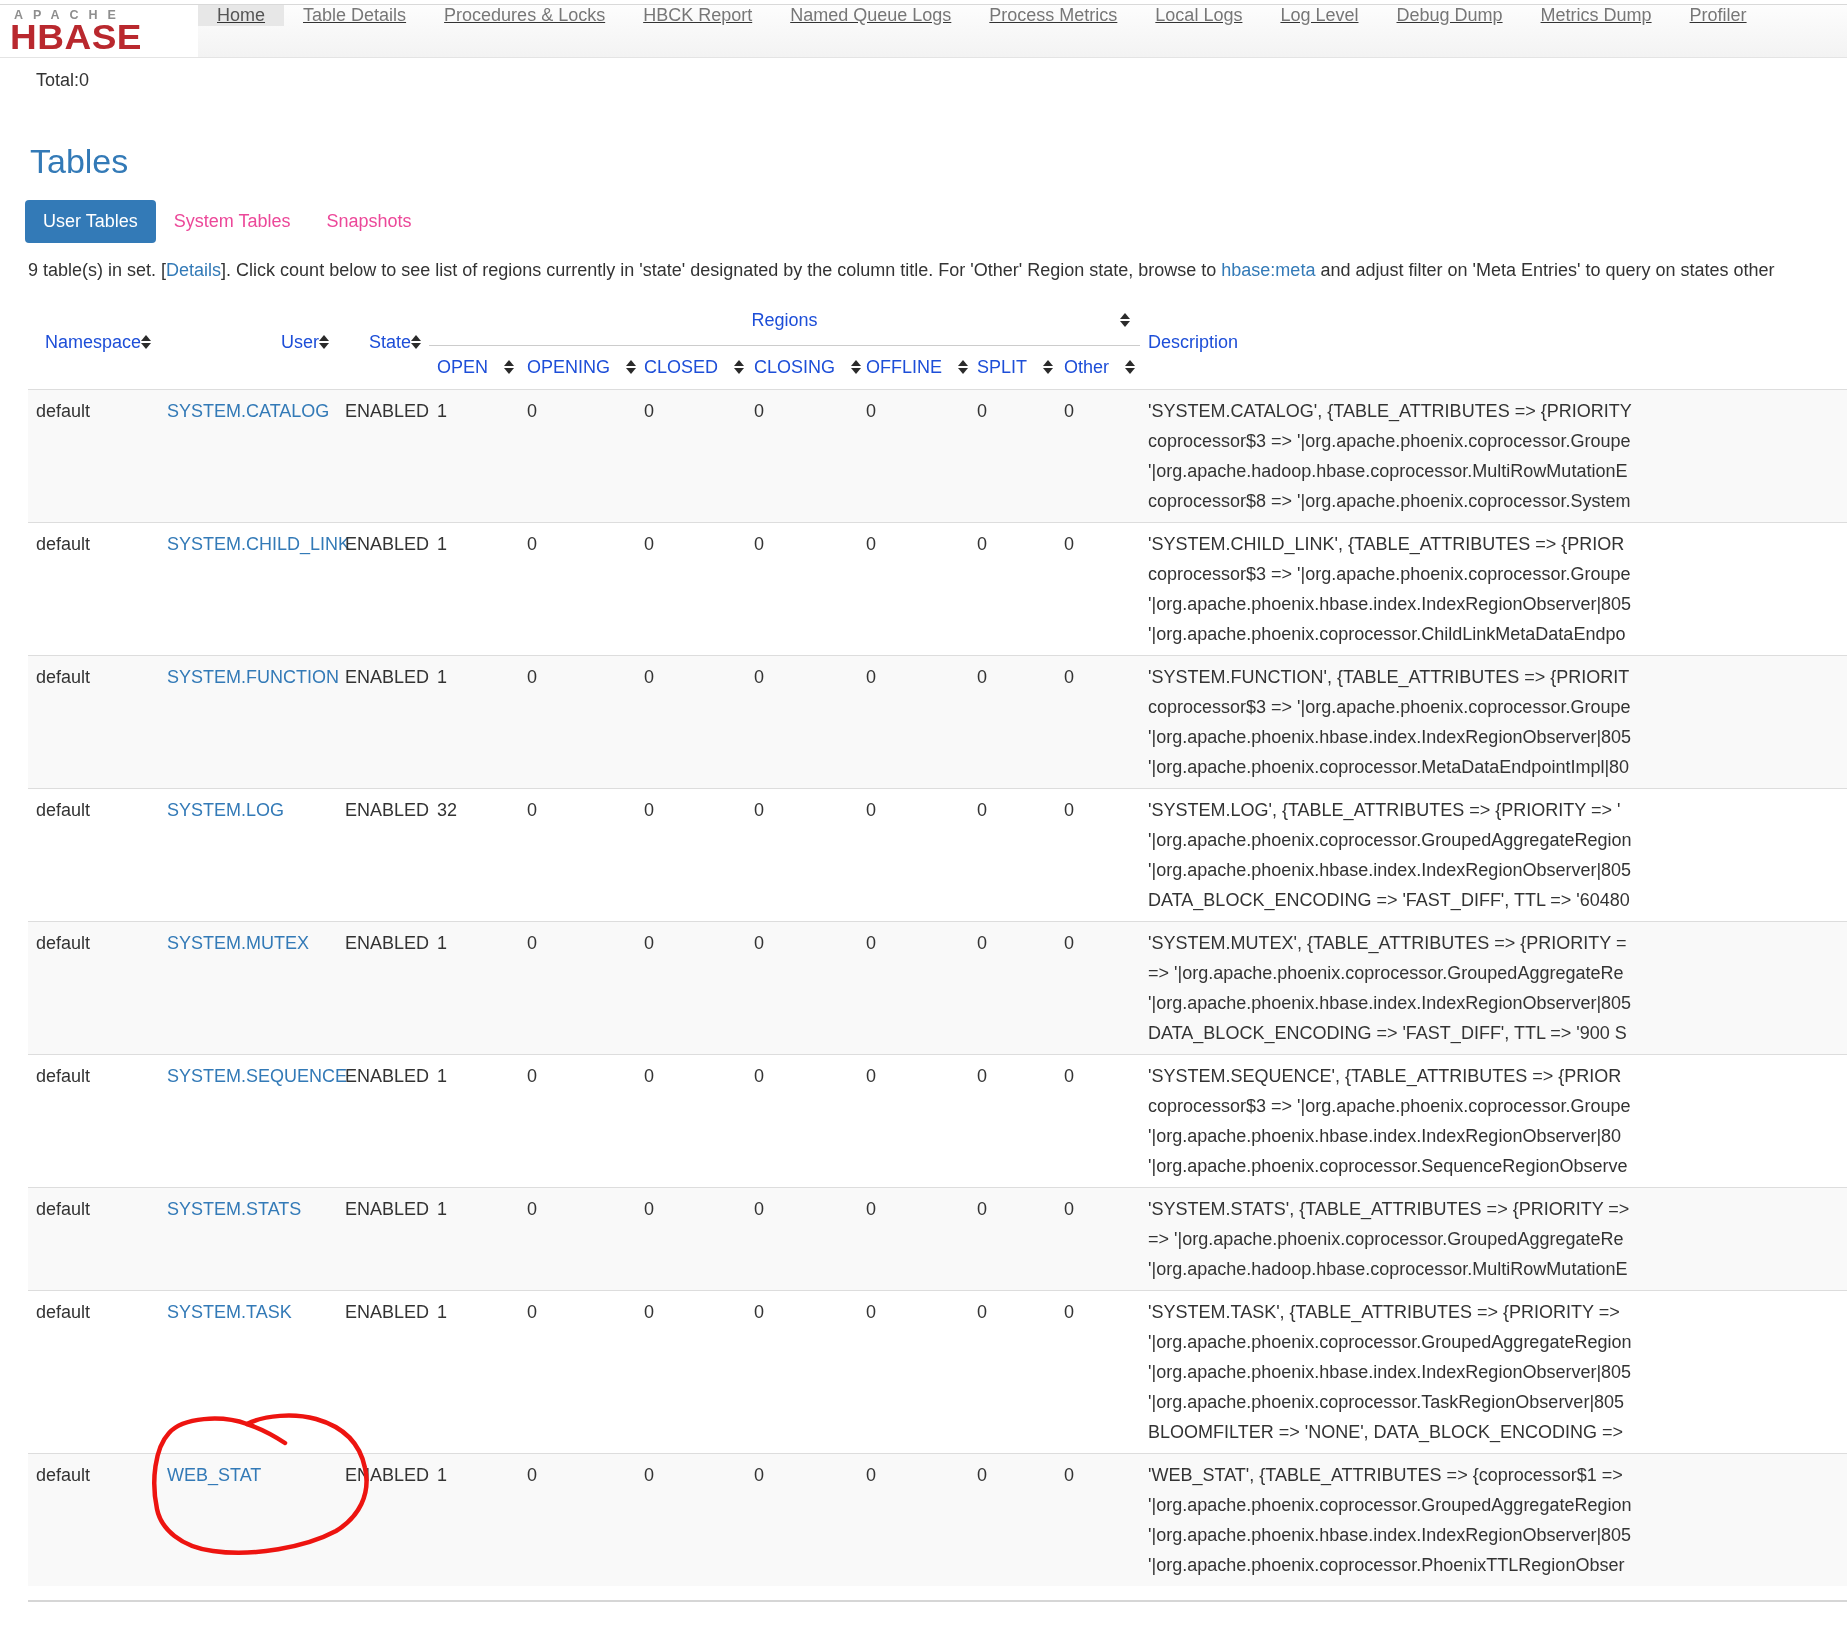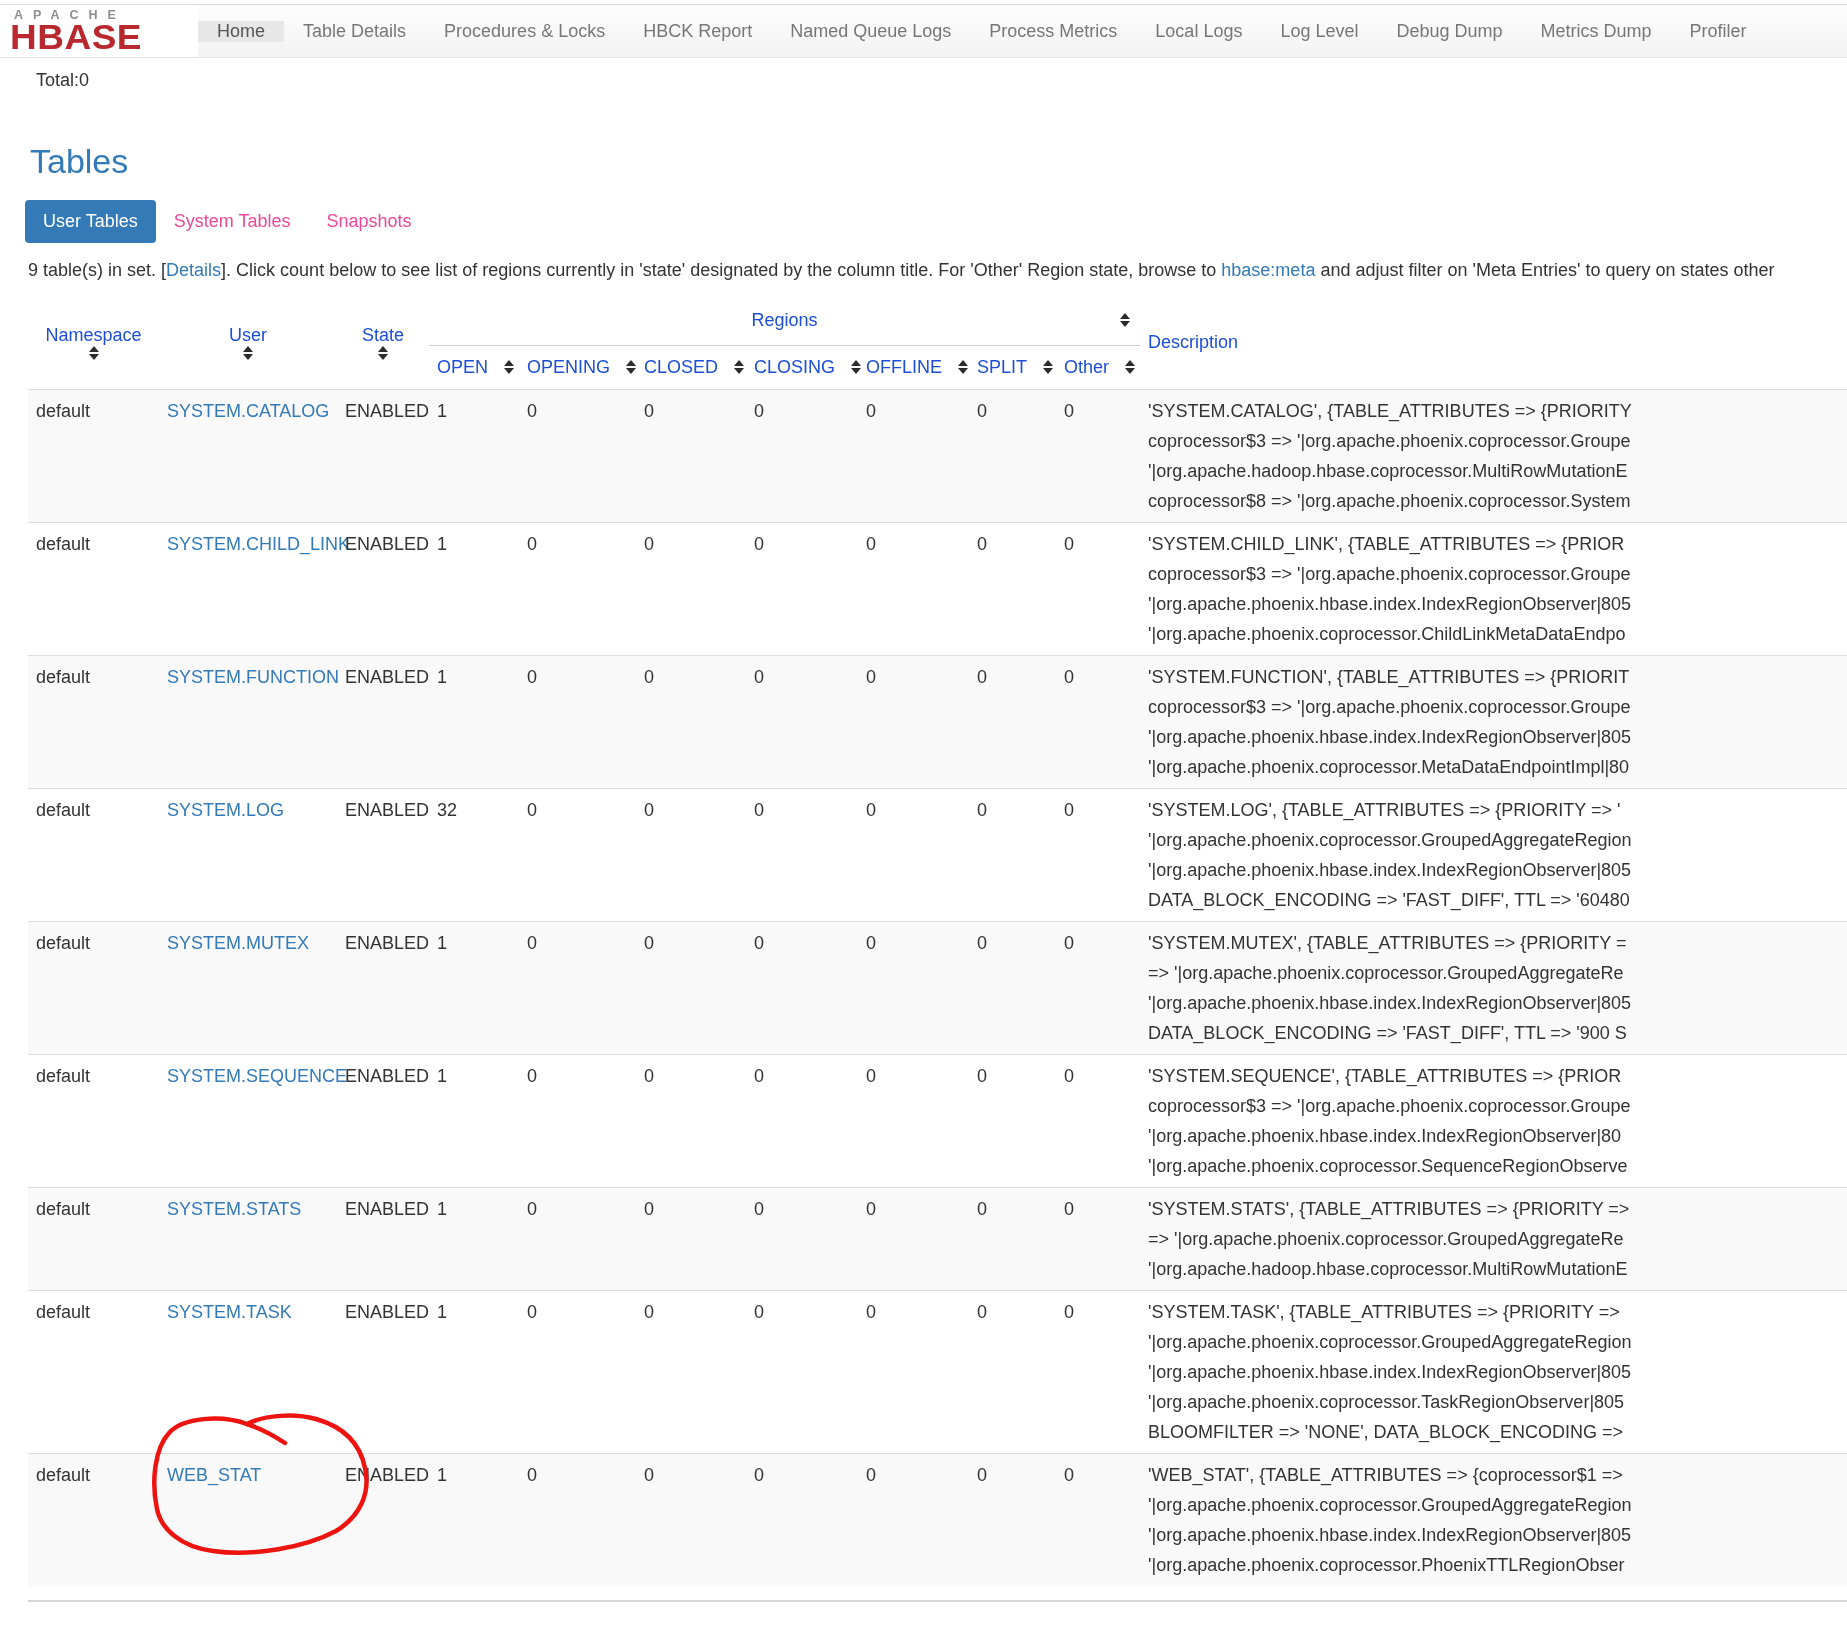--- a/index.html
+++ b/index.html
@@ -24,21 +24,21 @@
     justify-content: center; padding-left: 10px; cursor: pointer;
   }
   .logo-top {
     color: #8e8e8e; font-weight: bold; font-size: 12.5px;
     letter-spacing: 10px; line-height: 1; margin: 0 0 1px 4px;
   }
   .logo-main {
     color: #b9282e; font-weight: 800; font-size: 37px; line-height: 0.82;
     letter-spacing: 0.5px; transform: scaleY(0.95);
   }
-  .nav-items { display: flex; align-items: center; }
+  .nav-items { display: flex; align-items: flex-start; text-decoration: underline; }
   .nav-item {
     display: flex; align-items: center; padding: 0 19px;
     color: #777; text-decoration: none; white-space: nowrap;
   }
   .nav-item.active { background: #e7e7e7; color: #555; }
 
   .total-line { margin: 12px 0 0 36px; color: #333; }
 
   
   .page-title {
@@ -59,21 +59,21 @@
   .summary a { color: #337ab7; text-decoration: none; }
 
   
   .table-wrap { width: 1847px; overflow: hidden; padding-left: 28px; margin-top: 14px; }
   table.tables { border-collapse: collapse; table-layout: fixed; width: 2460px; }
   th, td { text-align: left; font-weight: normal; padding: 6px 8px; vertical-align: top; }
   thead th { font-weight: normal; color: #1d4ed8; }
   thead tr.hr1 th { height: 50px; vertical-align: middle; }
   thead tr.hr2 th { height: 44px; vertical-align: middle; }
   th.rowspan2 { vertical-align: middle; }
-  .th-flex { display: flex; align-items: center; justify-content: center; flex-direction: column; }
+  .th-flex { display: flex; align-items: center; justify-content: flex-end; }
   .th-flex-left { display: flex; align-items: center; gap: 16px; }
   .th-regions { position: relative; text-align: center; border-bottom: 1px solid #ccc; }
   .th-regions .sort { position: absolute; right: 10px; top: 50%; transform: translateY(-50%); }
 
   .sort {
     display: inline-flex; flex-direction: column; align-items: center; gap: 2px;
     cursor: pointer; flex: none;
   }
   .sort::before {
     content: ""; width: 0; height: 0;

